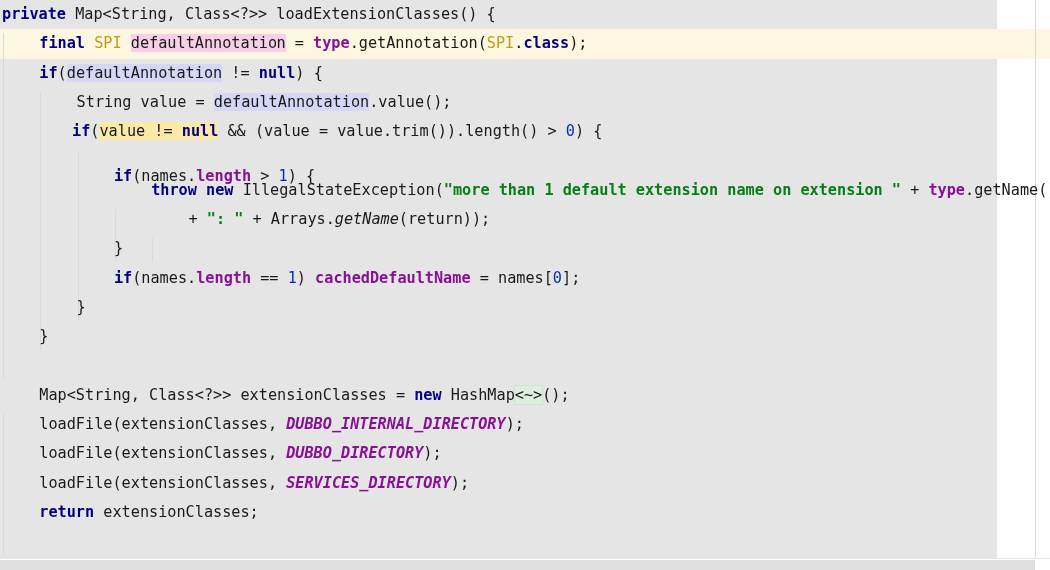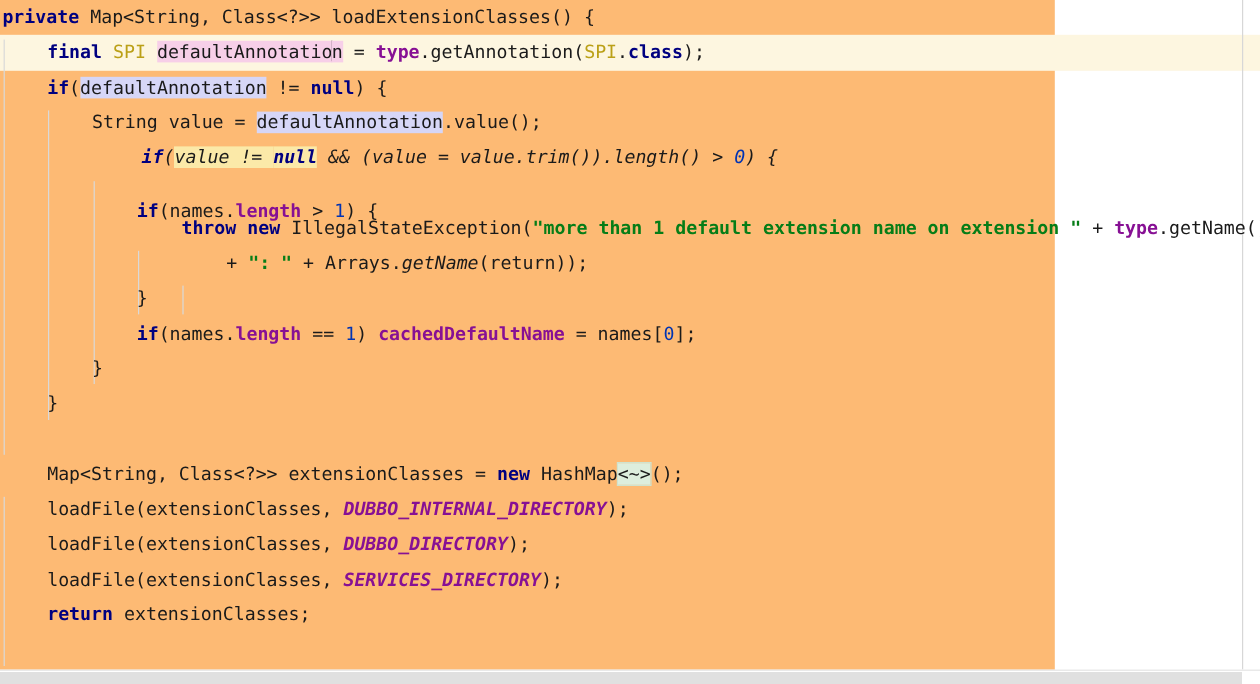--- a/index.html
+++ b/index.html
@@ -10,23 +10,23 @@
   }
   body {
     width: 1050px;
     height: 570px;
     overflow: hidden;
     font-family: "DejaVu Sans Mono", "Liberation Mono", monospace;
   }
 
   #editor {
     position: relative;
-    width: 879px;
+    width: 997px;
     height: 570px;
-    background: #fdba74;
+    background: #e5e5e5;
   }
 
   
   .right-edge {
     position: absolute;
     top: 0;
     left: 1035px;
     width: 1px;
     height: 558px;
     background: #d7d7d7;
@@ -129,21 +129,21 @@
         <div class="guide" style="left: 40.3px; top: 91.9px; height: 257.7px;"></div>
         <div class="guide" style="left: 77.6px; top: 150.5px; height: 169.8px;"></div>
         <div class="guide" style="left: 114.9px; top: 209.1px; height: 52.6px;"></div>
         <div class="guide" style="left: 152.2px; top: 238.4px; height: 23.3px;"></div>
       </div>
     <div id="lines">
         <div class="line" style="top: 0px;"><span class="line-inner" style="padding-left: 2px;"><span class="kw">private</span><span class="plain"> Map&lt;String, Class&lt;?&gt;&gt; loadExtensionClasses() {</span></span></div>
         <div class="line caret-line" style="top: 0px;"><span class="line-inner" style="padding-left: 39.3px;"><span class="kw">final</span><span class="plain"> </span><span class="anno">SPI</span><span class="plain"> </span><span class="plain hl-pink">defaultAnnotatio</span><span class="caret hl-pink"></span><span class="plain hl-pink">n</span><span class="plain"> = </span><span class="field">type</span><span class="plain">.getAnnotation(</span><span class="anno">SPI</span><span class="plain">.</span><span class="kw">class</span><span class="plain">);</span></span></div>
         <div class="line" style="top: 0px;"><span class="line-inner" style="padding-left: 39.3px;"><span class="kw">if</span><span class="plain">(</span><span class="plain hl-blue">defaultAnnotation</span><span class="plain"> != </span><span class="kw">null</span><span class="plain">) {</span></span></div>
         <div class="line" style="top: 0px;"><span class="line-inner" style="padding-left: 76.6px;"><span class="plain">String value = </span><span class="plain hl-blue">defaultAnnotation</span><span class="plain">.value();</span></span></div>
-        <div class="line" style="top: 0px;"><span class="line-inner" style="padding-left: 118px; font-style: italic;"><span class="kw">if</span><span class="plain">(</span><span class="plain hl-yellow">value != </span><span class="kw hl-yellow">null</span><span class="plain"> &amp;&amp; (value = value.trim()).length() &gt; </span><span class="num">0</span><span class="plain">) {</span></span></div>
+        <div class="line" style="top: 0px;"><span class="line-inner" style="padding-left: 72px;"><span class="kw">if</span><span class="plain">(</span><span class="plain hl-yellow">value != </span><span class="kw hl-yellow">null</span><span class="plain"> &amp;&amp; (value = value.trim()).length() &gt; </span><span class="num">0</span><span class="plain">) {</span></span></div>
         <div class="line" style="top: 16px;"><span class="line-inner" style="padding-left: 113.9px;"><span class="kw">if</span><span class="plain">(names.</span><span class="field">length</span><span class="plain"> &gt; </span><span class="num">1</span><span class="plain">) {</span></span></div>
         <div class="line" style="top: 0px;"><span class="line-inner" style="padding-left: 151.2px;"><span class="kw">throw</span><span class="plain"> </span><span class="kw">new</span><span class="plain"> IllegalStateException(</span><span class="str">"more than 1 default extension name on extension "</span><span class="plain"> + </span><span class="field">type</span><span class="plain">.getName()</span></span></div>
         <div class="line" style="top: 0px;"><span class="line-inner" style="padding-left: 188.5px;"><span class="plain">+ </span><span class="str">": "</span><span class="plain"> + Arrays.</span><span class="statmeth">getName</span><span class="plain">(return));</span></span></div>
         <div class="line" style="top: 0px;"><span class="line-inner" style="padding-left: 113.9px;"><span class="plain">}</span></span></div>
         <div class="line" style="top: 0px;"><span class="line-inner" style="padding-left: 113.9px;"><span class="kw">if</span><span class="plain">(names.</span><span class="field">length</span><span class="plain"> == </span><span class="num">1</span><span class="plain">) </span><span class="field">cachedDefaultName</span><span class="plain"> = names[</span><span class="num">0</span><span class="plain">];</span></span></div>
         <div class="line" style="top: 0px;"><span class="line-inner" style="padding-left: 76.6px;"><span class="plain">}</span></span></div>
         <div class="line" style="top: 0px;"><span class="line-inner" style="padding-left: 39.3px;"><span class="plain">}</span></span></div>
         <div class="line" style="top: 0px;"><span class="line-inner" style="padding-left: 2px;"></span></div>
         <div class="line" style="top: 0px;"><span class="line-inner" style="padding-left: 39.3px;"><span class="plain">Map&lt;String, Class&lt;?&gt;&gt; extensionClasses = </span><span class="kw">new</span><span class="plain"> HashMap</span><span class="plain hl-green">&lt;~&gt;</span><span class="plain">();</span></span></div>
         <div class="line" style="top: 0px;"><span class="line-inner" style="padding-left: 39.3px;"><span class="plain">loadFile(extensionClasses, </span><span class="const">DUBBO_INTERNAL_DIRECTORY</span><span class="plain">);</span></span></div>

